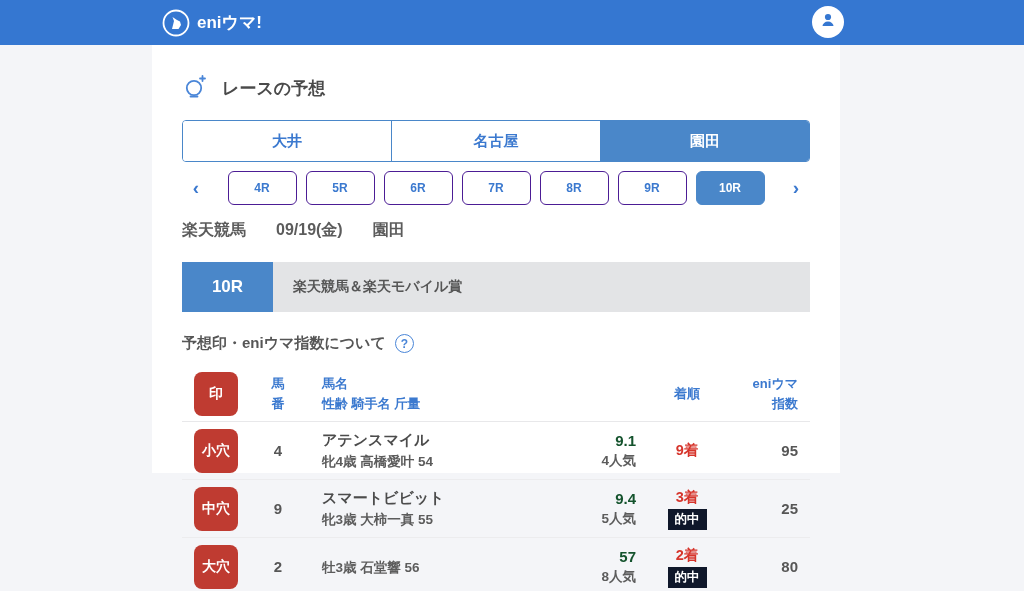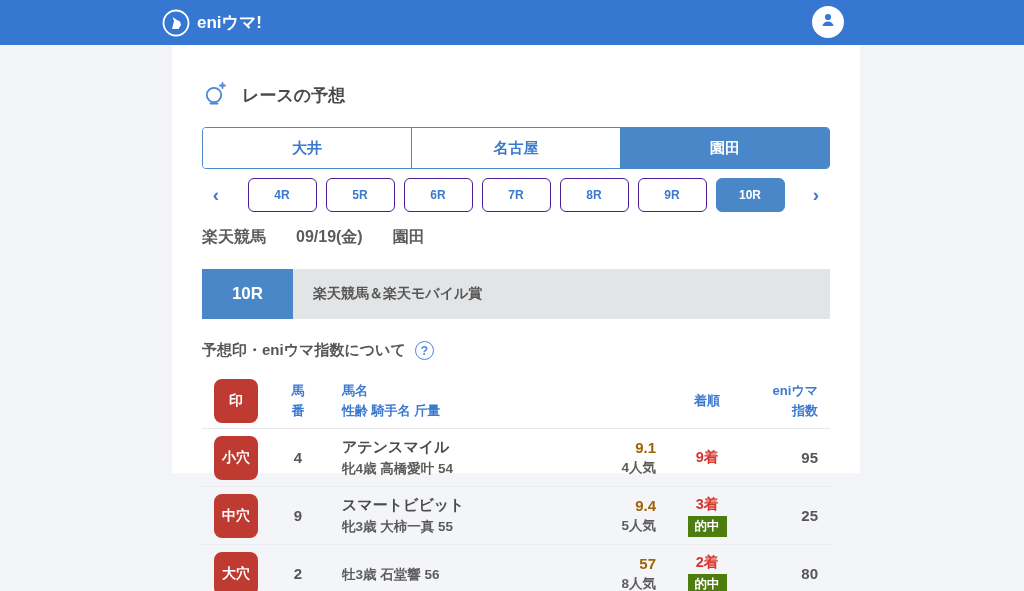--- a/index.html
+++ b/index.html
@@ -21,23 +21,23 @@
   }
   .logo svg { display: block; }
   .avatar {
     position: absolute; top: 6px; right: 180px;
     width: 32px; height: 32px; border-radius: 50%;
     background: #ffffff; display: flex; align-items: center; justify-content: center;
     cursor: pointer;
   }
   
   .card {
-    position: absolute; left: 172px; top: 45px;
+    position: absolute; left: 152px; top: 45px;
     width: 688px; height: 428px;
-    background: #ffffff; padding: 8px 30px;
+    background: #ffffff; padding: 1px 30px;
   }
   .section-head {
     padding-top: 27px; display: flex; align-items: center; gap: 13px;
   }
   .section-head .title { font-size: 17px; font-weight: bold; color: #4a4a4a; }
 
   
   .venue-tabs {
     margin-top: 16px; display: flex; height: 42px;
     border: 1px solid #4a87c9; border-radius: 4px; overflow: hidden;
@@ -113,26 +113,26 @@
   .col-res  { width: 70px; margin-left: 16px; text-align: center; }
   .col-idx  { width: 66px; margin-left: 10px; text-align: right; }
 
   .t-row {
     display: flex; align-items: center; height: 58px;
     padding: 0 12px; border-bottom: 1px solid #ececee;
   }
   .t-row .horse-no { font-size: 15px; font-weight: bold; color: #565656; }
   .t-row .horse-name { font-size: 15px; font-weight: bold; color: #4c4c4c; }
   .t-row .horse-detail { font-size: 13.5px; font-weight: bold; color: #5c5c5c; margin-top: 3px; }
-  .t-row .odds-val { font-size: 15px; font-weight: bold; color: #a16207; }
+  .t-row .odds-val { font-size: 15px; font-weight: bold; color: #14532d; }
   .t-row .odds-pop { font-size: 13.5px; font-weight: bold; color: #5c5c5c; margin-top: 3px; }
   .result-wrap { display: flex; flex-direction: column; align-items: center; }
   .result-txt { font-size: 14.5px; font-weight: bold; color: #d6352c; }
   .hit-badge {
-    margin-top: 2px; background: #4d7c0f; color: #ffffff;
+    margin-top: 2px; background: #0f172a; color: #ffffff;
     font-size: 12.5px; font-weight: bold; padding: 2px 7px; border-radius: 0;
   }
   .idx-val { font-size: 15px; font-weight: bold; color: #565656; }
 </style>
 </head>
 <body>
 
 <div class="topbar">
   <div class="logo">
     <span>

